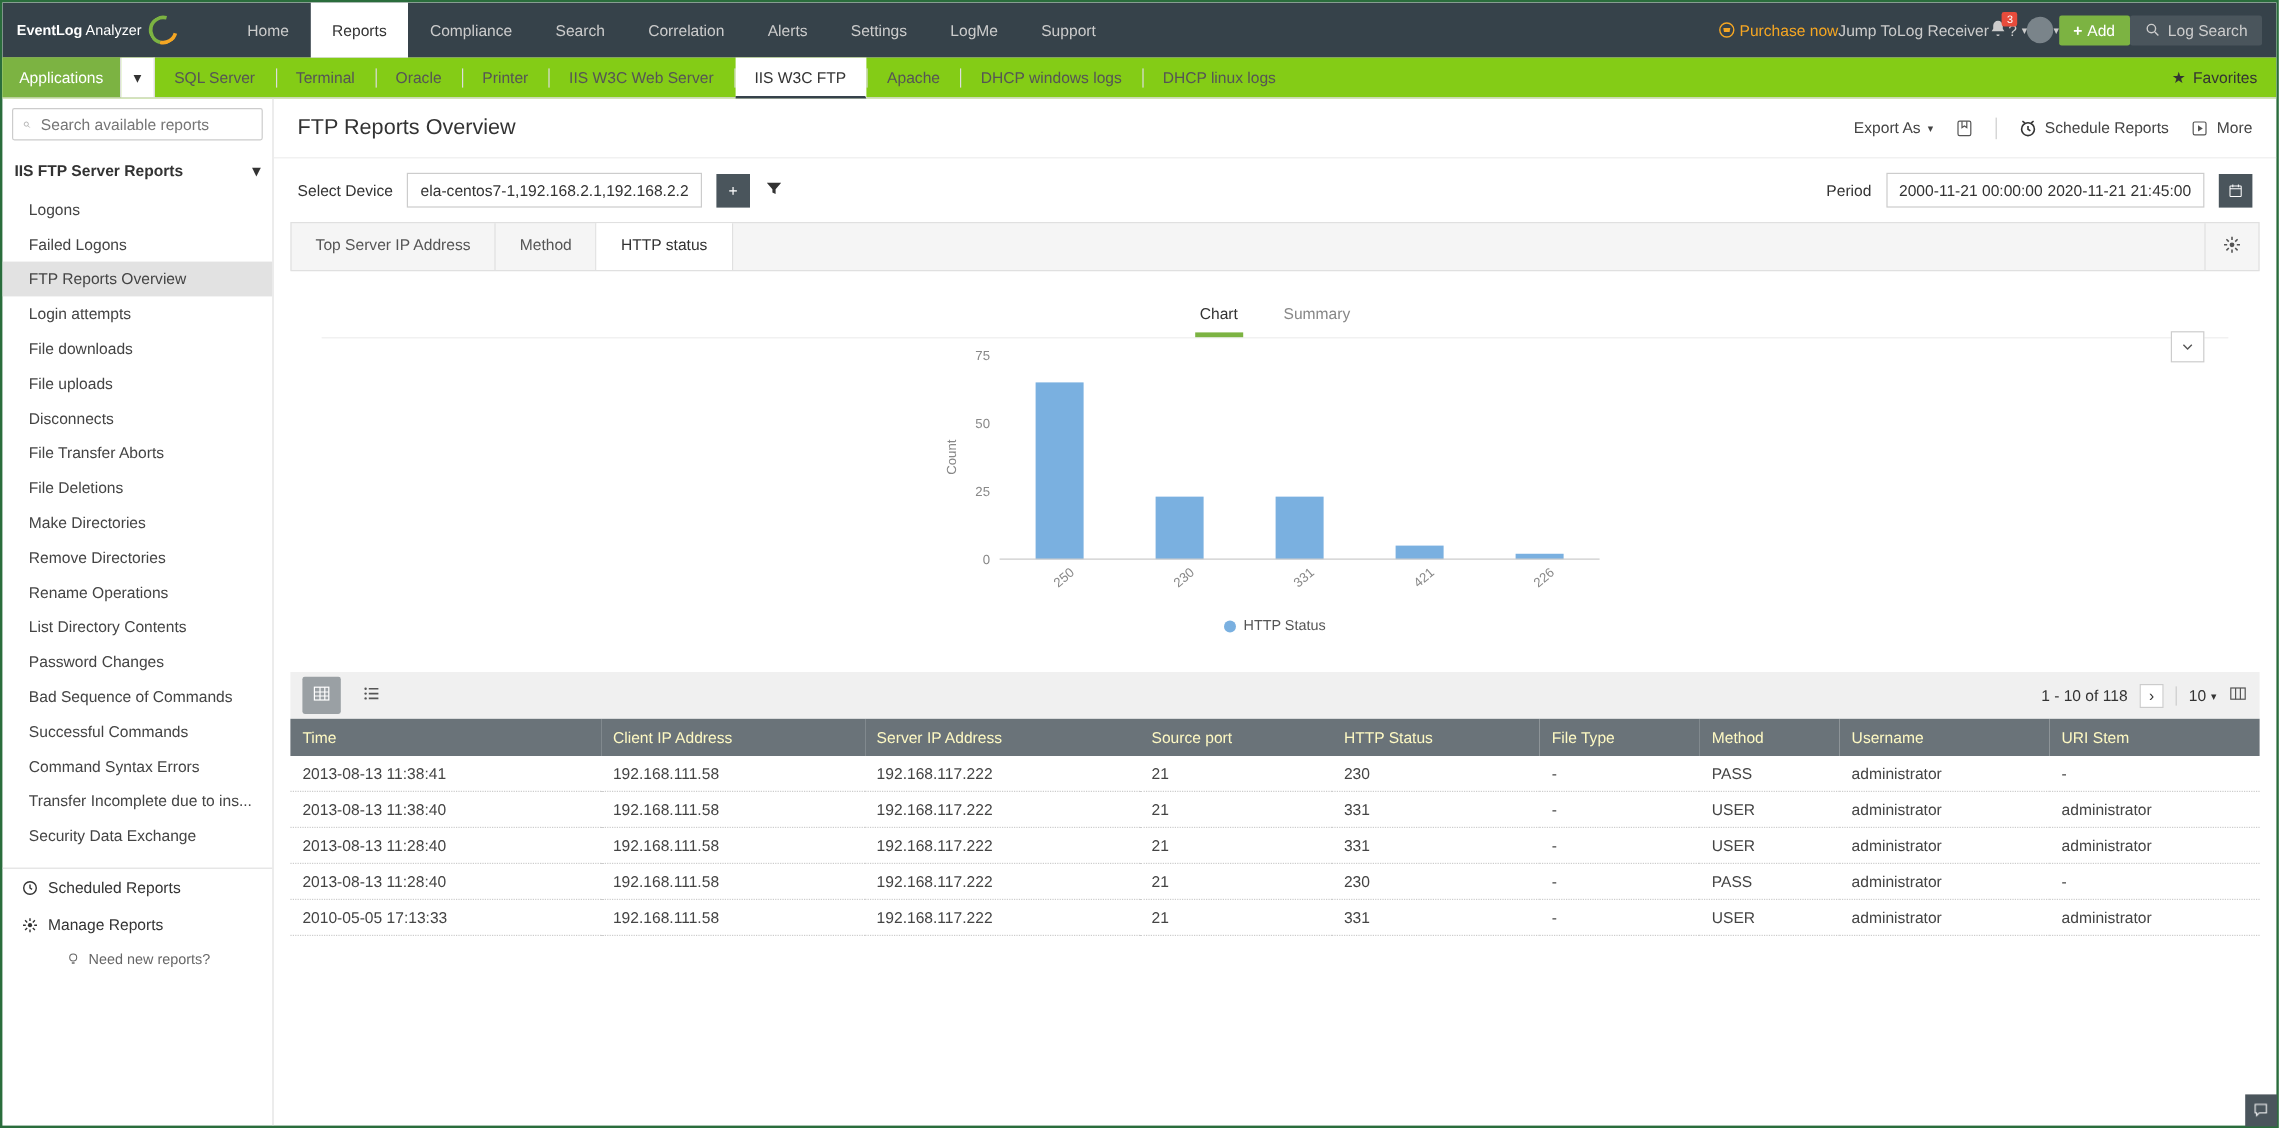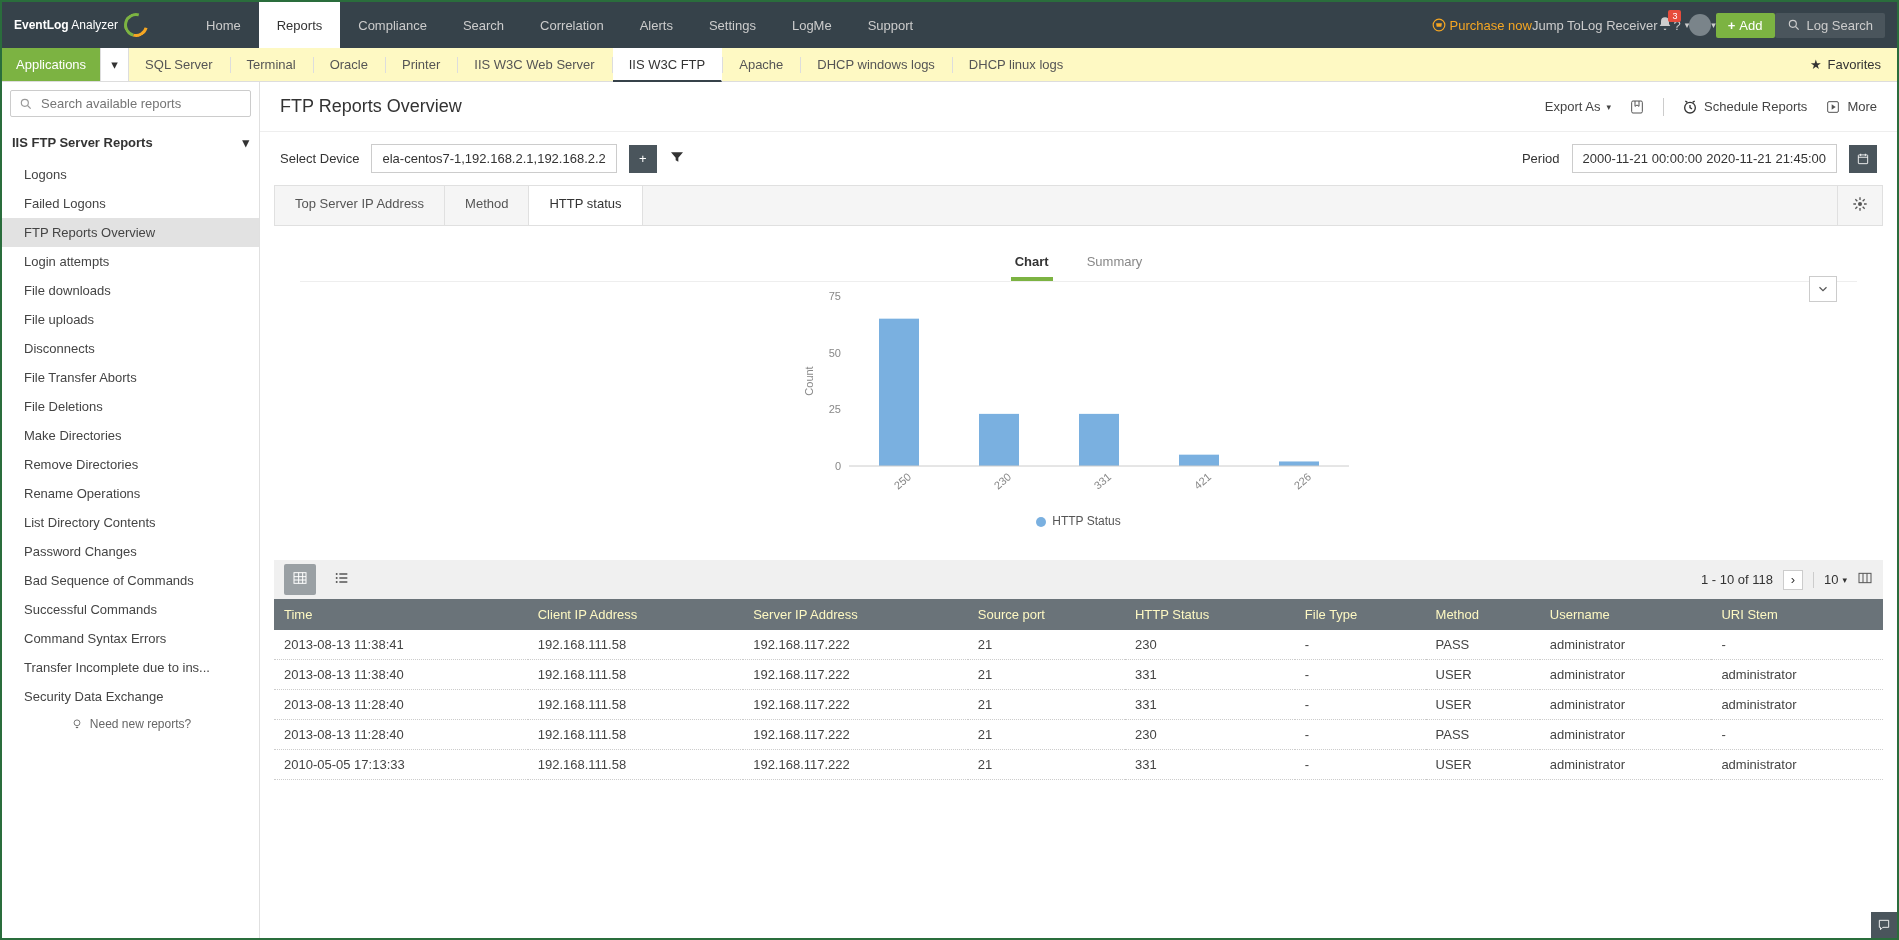--- a/index.html
+++ b/index.html
@@ -12,30 +12,30 @@
 .mainnav a { display: flex; align-items: center; padding: 0 18px; height: 100%; color: #ccc; cursor: pointer; }
 .mainnav a.active { background: #fff; color: #333; }
 .topright { margin-left: auto; display: flex; align-items: center; }
 .topright a { color: #ccc; cursor: pointer; display: flex; align-items: center; gap: 4px; }
 .topright .purchase { color: #f5a623; }
 .badge-red { background: #e74c3c; color: #fff; font-size: 9px; padding: 1px 4px; border-radius: 2px; }
 .btn-add { background: #7cb342; color: #fff; padding: 5px 12px; border-radius: 2px; cursor: pointer; display: flex; align-items: center; gap: 4px; }
 .logsearch { background: #4a555c; padding: 5px 12px; border-radius: 2px; cursor: pointer; display: flex; align-items: center; gap: 6px; }
 .icon-circle { width: 22px; height: 22px; border-radius: 50%; background: #7a848a; display: inline-flex; }
 
-.subnav { background: #fef9c3; border-bottom: 1px solid #ddd; height: 34px; display: flex; align-items: stretch; }
+.subnav { background: #84cc16; border-bottom: 1px solid #ddd; height: 34px; display: flex; align-items: stretch; }
 .apps-btn { background: #7cb342; color: #fff; padding: 0 14px; display: flex; align-items: center; gap: 28px; cursor: pointer; border-right: 1px solid #ddd; }
 .apps-chev { background: #fff; color: #333; width: 28px; display: flex; align-items: center; justify-content: center; border-right: 1px solid #ddd; cursor: pointer; }
 .subnav a { display: flex; align-items: center; padding: 16px 16px; color: #555; cursor: pointer; border-right: 1px solid transparent; }
 .subnav a.active { color: #333; border-bottom: 2px solid #36424a; background: #fff; font-weight: 500; }
 .subnav .sep { width: 1px; background: #ddd; height: 16px; align-self: center; }
 .fav { margin-left: auto; display: flex; align-items: center; padding: 0 16px; color: #333; gap: 6px; cursor: pointer; }
 
 .body { display: flex; height: calc(100vh - 84px); }
-.sidebar { width: 258px; border-right: 1px solid #e0e0e0; display: flex; flex-direction: column; overflow-y: auto; }
+.sidebar { width: 226px; border-right: 1px solid #e0e0e0; display: flex; flex-direction: column; overflow-y: auto; }
 .searchbox { margin: 8px; border: 1px solid #ccc; border-radius: 2px; display: flex; align-items: center; padding: 5px 8px; gap: 8px; color: #999; }
 .searchbox input { border: none; outline: none; flex: 1; font-size: 13px; }
 .side-head { padding: 10px 10px; font-weight: 600; color: #333; display: flex; justify-content: space-between; align-items: center; cursor: pointer; }
 .side-item { padding: 7px 10px 7px 22px; color: #444; cursor: pointer; white-space: nowrap; overflow: hidden; text-overflow: ellipsis; }
 .side-item.active { background: #e2e2e2; }
 .side-footer { border-top: 1px solid #e0e0e0; margin-top: 12px; }
 .side-footer a { display: flex; align-items: center; gap: 8px; padding: 8px 16px; color: #333; cursor: pointer; }
 .side-need { text-align: right; padding: 6px 14px; color: #666; font-size: 12px; display: flex; align-items: center; justify-content: center; gap: 6px; }
 
 .main { flex: 1; overflow-y: auto; padding: 0 0 20px 0; position: relative; }
@@ -53,21 +53,21 @@
 .cal-btn { background: #4a555c; color: #fff; width: 28px; height: 28px; display: flex; align-items: center; justify-content: center; cursor: pointer; }
 
 .tabs { border: 1px solid #e0e0e0; margin: 0 14px; display: flex; background: #f5f5f5; }
 .tab { padding: 10px 20px; cursor: pointer; border-right: 1px solid #e0e0e0; color: #555; }
 .tab.active { background: #fff; color: #333; }
 .gear-tab { margin-left: auto; padding: 10px 14px; cursor: pointer; border-left: 1px solid #e0e0e0; }
 
 .chart-area { padding: 20px 40px; position: relative; }
 .chart-tabs { display: flex; justify-content: center; gap: 30px; border-bottom: 1px solid #eee; padding-bottom: 0; }
 .chart-tab { padding: 8px 4px; cursor: pointer; color: #888; border-bottom: 4px solid transparent; }
-.chart-tab.active { color: #333; font-weight: 700; border-bottom-color: #7cb342; }
+.chart-tab.active { color: #333; font-weight: 400; border-bottom-color: #7cb342; }
 .chart-dd { position: absolute; right: 60px; top: 50px; border: 1px solid #ccc; width: 28px; height: 26px; display: flex; align-items: center; justify-content: center; cursor: pointer; background: #fff; }
 
 .chart-svg-wrap { display: flex; justify-content: center; margin-top: 4px; }
 .chart-legend { text-align: center; margin-top: 8px; font-size: 12px; color: #555; }
 .chart-legend .dot { display: inline-block; width: 10px; height: 10px; border-radius: 50%; background: #7ab0e0; margin-right: 6px; vertical-align: middle; }
 
 .table-toolbar { background: #f0f0f0; display: flex; align-items: center; padding: 4px 10px; margin: 12px 14px 0 14px; gap: 10px; }
 .view-btn { padding: 6px 8px; cursor: pointer; color: #555; border-radius: 2px; }
 .view-btn.active { background: #9aa0a4; color: #fff; }
 .pager { margin-left: auto; display: flex; align-items: center; gap: 10px; color: #333; }
@@ -199,20 +199,36 @@
         <div class="side-item">Remove Directories</div>
         <div class="side-item">Rename Operations</div>
         <div class="side-item">List Directory Contents</div>
         <div class="side-item">Password Changes</div>
         <div class="side-item">Bad Sequence of Commands</div>
         <div class="side-item">Successful Commands</div>
         <div class="side-item">Command Syntax Errors</div>
         <div class="side-item">Transfer Incomplete due to ins...</div>
         <div class="side-item">Security Data Exchange</div>
       </div>
+    <div class="side-footer">
+      <a>
+        <svg class="icon" viewBox="0 0 24 24">
+            <circle cx="12" cy="12" r="9" fill="none" stroke="#333" stroke-width="2"></circle>
+            <path d="M12 7v5l3 2" stroke="#333" stroke-width="2" fill="none"></path>
+          </svg>
+        <span>Scheduled Reports</span>
+      </a>
+      <a>
+        <svg class="icon" viewBox="0 0 24 24">
+            <circle cx="12" cy="12" r="3" fill="#333"></circle>
+            <path d="M12 2v4M12 18v4M2 12h4M18 12h4M5 5l3 3M16 16l3 3M19 5l-3 3M8 16l-3 3" stroke="#333" stroke-width="2"></path>
+          </svg>
+        <span>Manage Reports</span>
+      </a>
+    </div>
     <div class="side-need">
       <svg class="icon" viewBox="0 0 24 24">
           <circle cx="12" cy="10" r="5" fill="none" stroke="#666" stroke-width="1.5"></circle>
           <path d="M10 17h4v2h-4z" fill="#666"></path>
         </svg>
       <span>Need new reports?</span>
     </div>
   </div>
 
   <div class="main">

